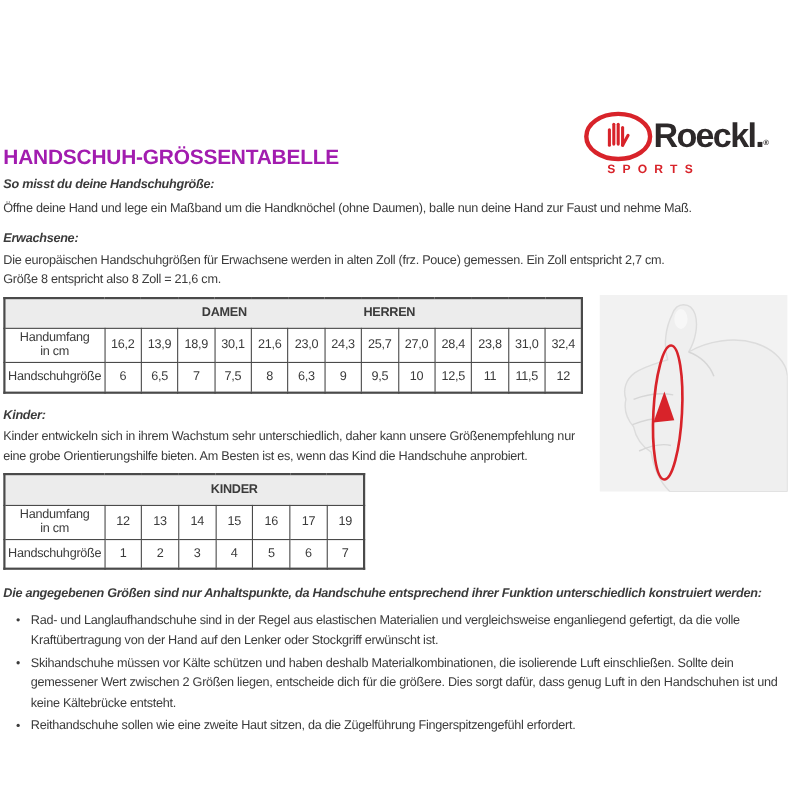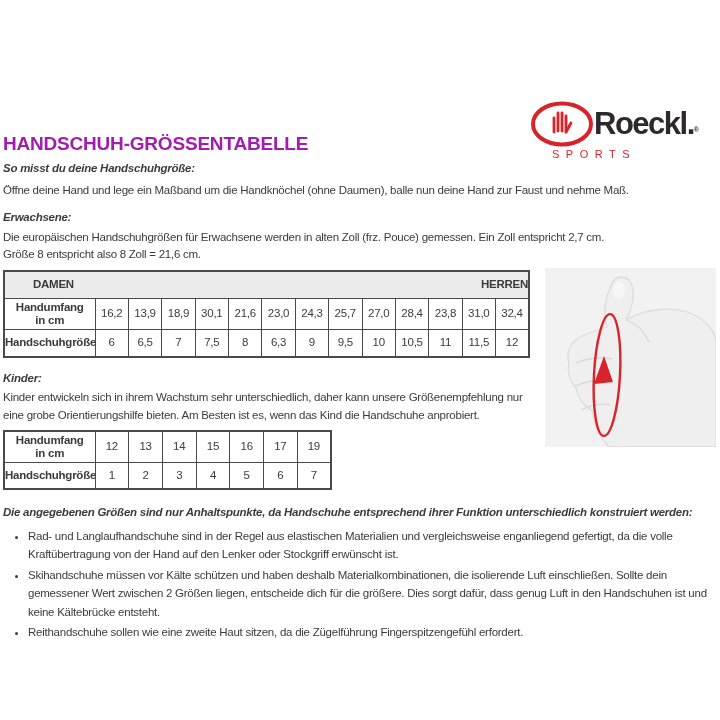--- a/index.html
+++ b/index.html
@@ -17,21 +17,21 @@
   .doc-header { position: relative; height: 160px; }
   .page-title {
     position: absolute; left: 0; bottom: 8px;
     font-size: 19px; font-weight: bold; letter-spacing: -0.2px; color: #a21caf;
   }
   .logo { position: absolute; right: 0; top: 101px; width: 186px; height: 59px; }
   .logo-row { display: flex; align-items: center; }
   .logo-mark { flex: 0 0 auto; }
   .wordmark { font-size: 31px; font-weight: bold; letter-spacing: -1.5px; color: #2d292a; line-height: 40px; }
   .reg-mark { font-size: 7px; color: #2d292a; vertical-align: 2px; letter-spacing: 0; }
-  .sports { position: absolute; left: 22px; bottom: 0; font-size: 11px; font-weight: normal; letter-spacing: 6.5px; color: #d8232a; line-height: 12px; }
+  .sports { position: absolute; left: 22px; bottom: 0; font-size: 11px; font-weight: bold; letter-spacing: 6.5px; color: #d8232a; line-height: 12px; }
 
   
   .bold-line { font-weight: bold; font-style: italic; }
   .mt2 { margin-top: 2px; }
   .mt4 { margin-top: 4px; }
   .mt10 { margin-top: 10px; }
   .mt12 { margin-top: 12px; }
   .mt14 { margin-top: 14px; }
 
   
@@ -53,24 +53,24 @@
     text-align: center;
     vertical-align: middle;
     font-size: 11.5px;
     color: #3b3b3b;
     padding: 0;
   }
   .adults-table { width: 527px; }
   .kids-table { width: 329px; margin-top: 5px; }
   td.group-cell { background: #ececec; height: 28px; font-weight: bold; }
   .group-flex { display: flex; justify-content: center; align-items: center; }
-  .adults-group { gap: 106px; padding-left: 28px; justify-content: space-between; }
+  .adults-group { gap: 106px; padding-left: 28px; }
   .kids-group { margin-left: 91px; }
   td.label-cell {
-    text-align: left; font-weight: bold;
+    text-align: left; font-weight: normal;
     padding: 2px 3px 2px 4px; line-height: 13px; margin-left: 44px;
   }
   .row-circ td { height: 31px; }
   .row-size td { height: 27px; }
 
   
   ul.notes-list { margin: 5px 0 0 0; padding-left: 25px; list-style: disc; }
   ul.notes-list li { margin-bottom: 2px; line-height: 18.5px; }
 </style>
 </head>
@@ -183,21 +183,21 @@
     <td class="label-cell">Handschuhgröße</td>
     <td>6</td>
     <td>6,5</td>
     <td>7</td>
     <td>7,5</td>
     <td>8</td>
     <td>6,3</td>
     <td>9</td>
     <td>9,5</td>
     <td>10</td>
-    <td>10,5</td>
+    <td>12,5</td>
     <td>11</td>
     <td>11,5</td>
     <td>12</td>
   </tr>
 </tbody>
   </table>
 
 <div class="bold-line mt12">Kinder:</div>
 <p class="mt2">Kinder entwickeln sich in ihrem Wachstum sehr unterschiedlich, daher kann unsere Größenempfehlung nur eine grobe Orientierungshilfe bieten. Am Besten ist es, wenn das Kind die Handschuhe anprobiert.</p>
 
@@ -206,20 +206,27 @@
       <col style="width:91px">
       <col>
       <col>
       <col>
       <col>
       <col>
       <col>
       <col>
     </colgroup>
   <tbody>
+      <tr>
+    <td class="group-cell" colspan="8">
+      <div class="group-flex kids-group">
+        <span>KINDER</span>
+      </div>
+    </td>
+  </tr>
   <tr class="row-circ">
     <td class="label-cell">
       <div>Handumfang</div>
       <div>in cm</div>
     </td>
     <td>12</td>
     <td>13</td>
     <td>14</td>
     <td>15</td>
     <td>16</td>

